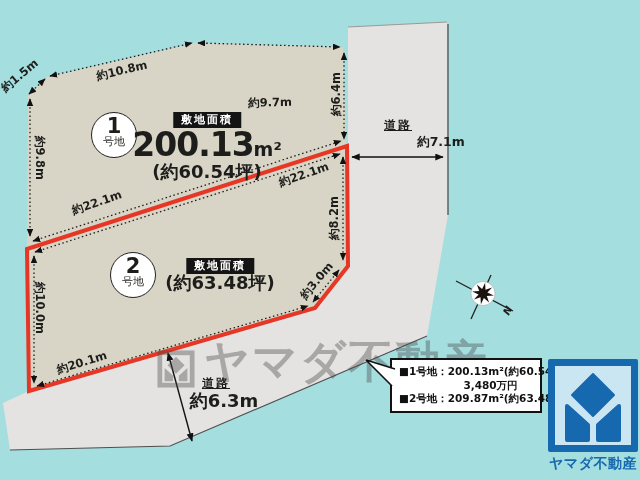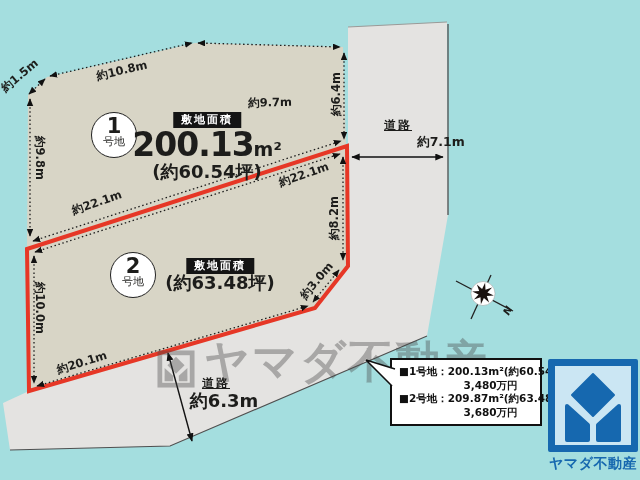--- a/index.html
+++ b/index.html
@@ -155,21 +155,20 @@
   <div class="dim" style="left:396px; top:142px; font-size:12.5px;margin-left:45px;">約7.1m</div>
   <div class="dim roadlab" style="left:216px; top:383px;">道路</div>
   <div class="dim" style="left:200px; top:401px; font-size:18px;margin-left:24px;">約6.3m</div>
 
   <div class="dim north" style="left:507px; top:310px; --r:118deg;">N</div>
 
   <div class="bubble">
     <div>■1号地：200.13m²(約60.54坪)</div>
     <div class="price">3,480万円</div>
     <div>■2号地：209.87m²(約63.48坪)</div>
-    <div class="price">3,680万円</div>
   </div>
   <svg id="pointerSvg" width="640" height="480" viewBox="0 0 640 480">
     <path d="M395,369 L366,360 L392,386" fill="#ffffff" stroke="#111" stroke-width="1.6"></path>
   </svg>
 
   <div class="brand">
     <div class="brand-box">
       <svg width="76" height="79" viewBox="0 0 76 79">
         <polygon points="38,8 59,29 38,50 17,29" fill="#1668af" stroke="#1668af" stroke-width="2" stroke-linejoin="round"></polygon>
         <polygon points="12,40 33,59 33,74 12,74" fill="#1668af" stroke="#1668af" stroke-width="4" stroke-linejoin="round"></polygon>

